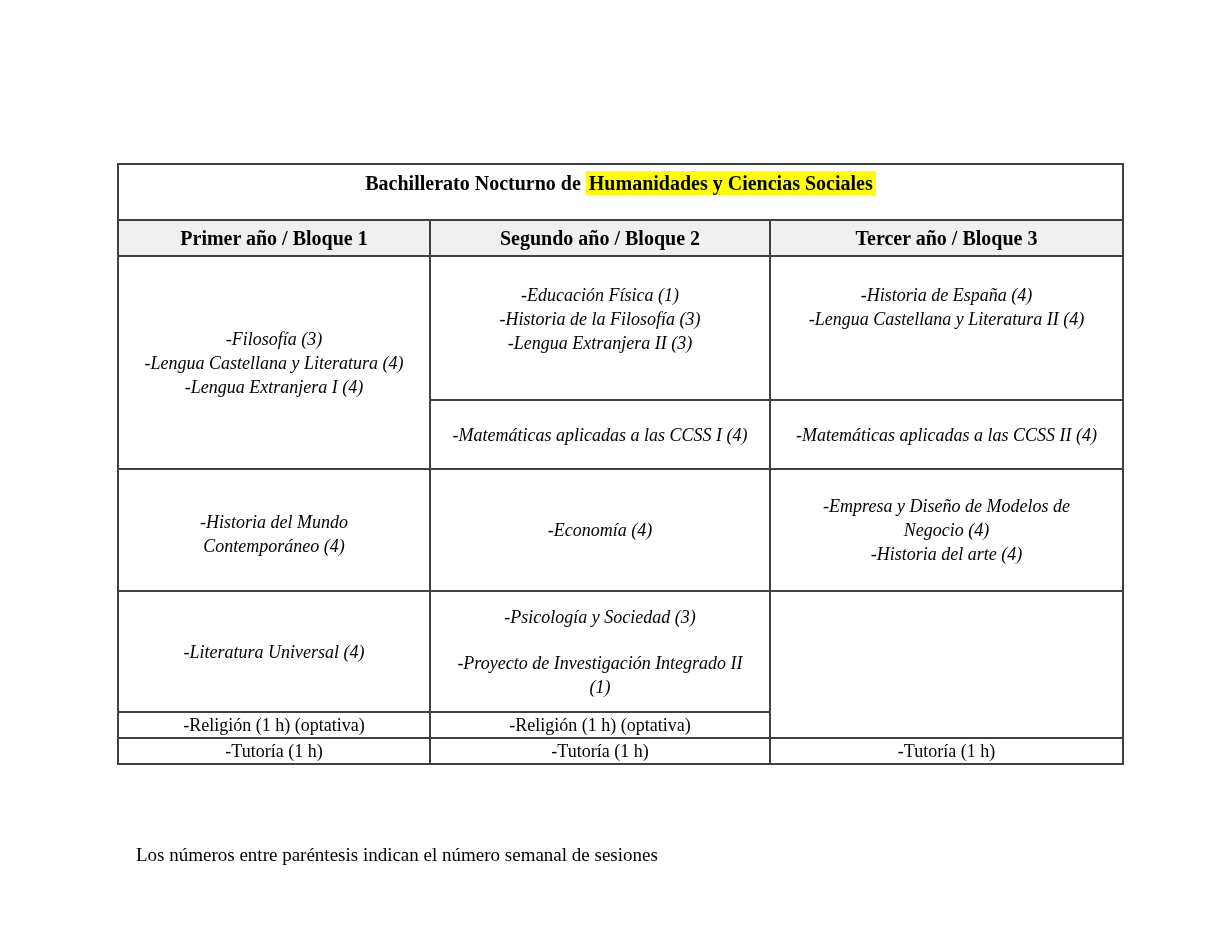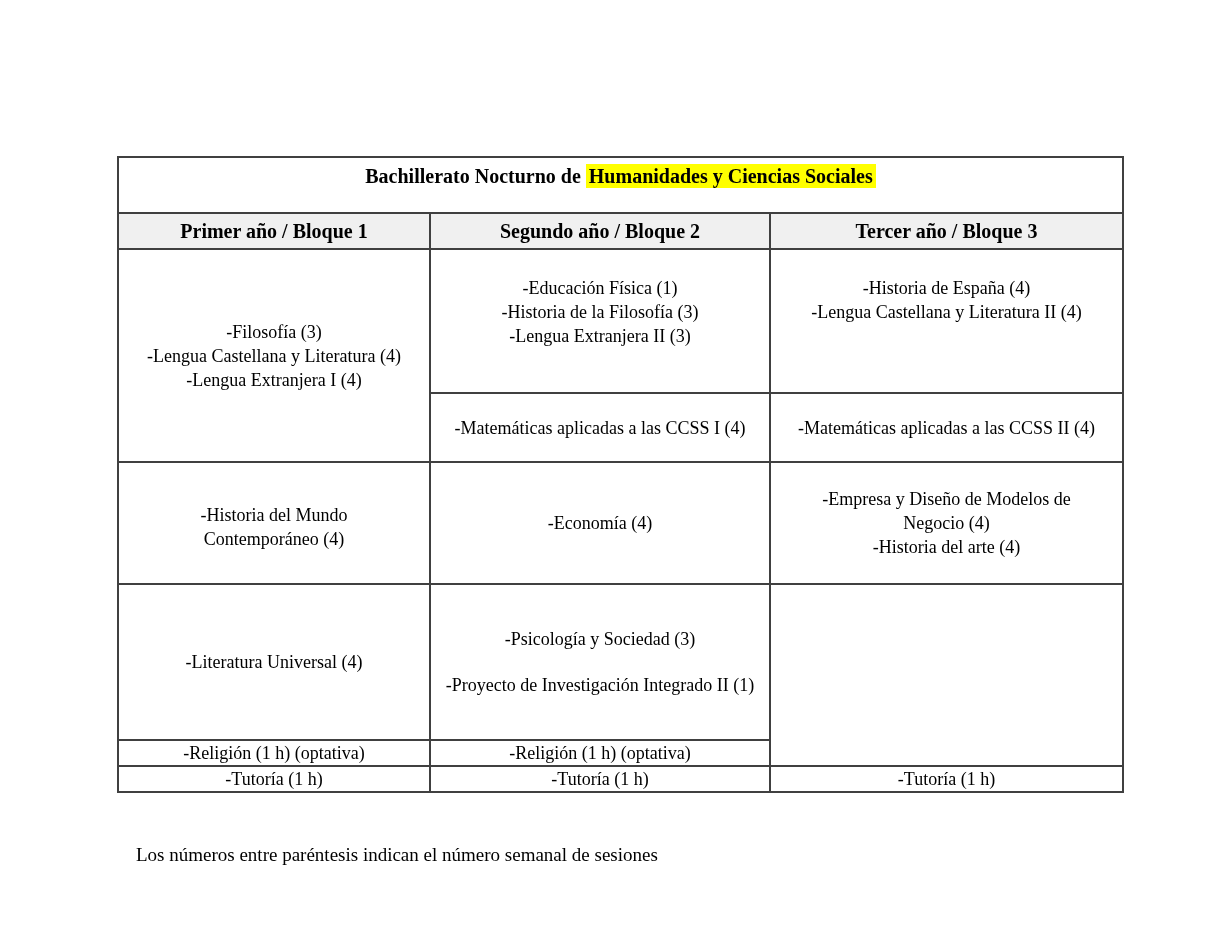--- a/index.html
+++ b/index.html
@@ -10,21 +10,21 @@
   html, body {
     width: 1212px; height: 936px;
     background: #ffffff;
     font-family: "Liberation Serif", "DejaVu Serif", serif;
     color: #000000;
     position: relative;
     overflow: hidden;
   }
   table.curriculum {
     position: absolute;
-    left: 117px; top: 156px;
+    left: 117px; top: 163px;
     width: 1005px;
     border-collapse: collapse;
     table-layout: fixed;
   }
   table.curriculum td {
     border: 2px solid var(--border-color);
     text-align: center;
     background: #ffffff;
   }
   
@@ -54,25 +54,25 @@
   td.cell {
     font-size: 18px;
     line-height: 24px;
     vertical-align: middle;
     padding: 4px 14px;
   }
   td.cell.v-top { vertical-align: top; padding-top: 26px; }
   tr.r-c td { height: 144px; }
   tr.r-d td { height: 69px; }
   tr.r-e td { height: 122px; }
-  tr.r-f td { height: 156px; }
+  tr.r-f td { height: 121px; }
   tr.r-g td { height: 25px; }
   tr.r-h td { height: 20px; }
   tr.r-g td.cell, tr.r-h td.cell { padding-top: 0; padding-bottom: 0; }
-  .subject { margin: 0 auto; }
+  .subject { margin: 0 auto; font-style: italic; }
   .w200 { max-width: 200px; margin-top: 8px; }
   .w295 { max-width: 295px; }
   .gap-top { margin-top: 22px; }
   
   .footnote {
     position: absolute;
     left: 136px; top: 843px;
     font-size: 19px;
     line-height: 24px;
   }

